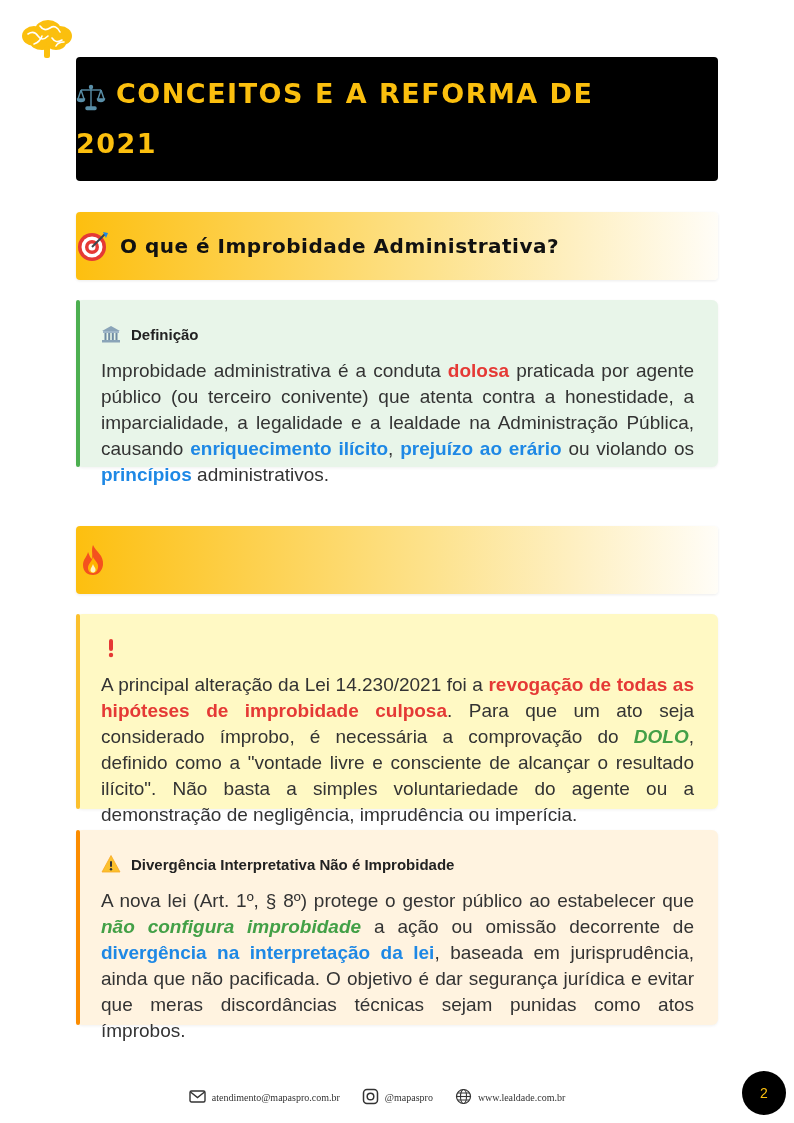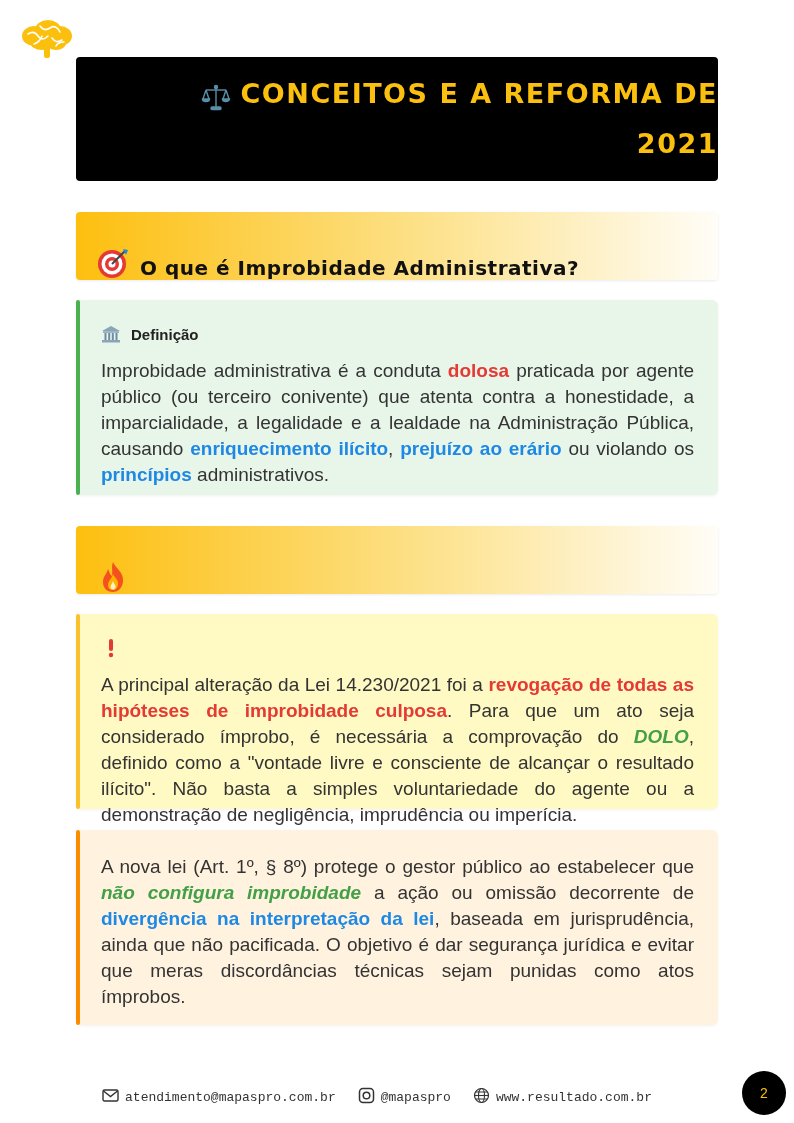--- a/index.html
+++ b/index.html
@@ -4,36 +4,36 @@
   <style>
     * { box-sizing: border-box; margin: 0; padding: 0; }
     html, body { width: 794px; height: 1123px; background: #ffffff; overflow: hidden; }
     body { position: relative; font-family: "Liberation Sans", "DejaVu Sans", sans-serif; color: #333; }
 
     .logo { position: absolute; left: 20px; top: 18px; width: 54px; height: 42px; }
 
     .title-box {
       position: absolute; left: 76px; top: 57px; width: 642px; height: 124px;
       background: #000; border-radius: 4px;
-      display: flex; flex-direction: column; align-items: flex-end; justify-content: center;
+      display: flex; flex-direction: column; align-items: flex-start; justify-content: center;
       text-align: center;
     }
     .title-line {
       color: #fbbf0e; font-family: "DejaVu Sans", sans-serif; font-weight: bold;
       font-size: 27px; letter-spacing: 1.5px; line-height: 50px;
       display: flex; align-items: center; gap: 10px;
     }
     .scale-icon { width: 30px; height: 30px; }
 
     .section-head {
       position: absolute; left: 76px; width: 642px; height: 68px;
       border-radius: 4px;
       background: linear-gradient(90deg, #fdbf0f 0%, #fde28c 55%, #fffdf7 100%);
       box-shadow: 0 1px 3px rgba(0,0,0,0.08);
-      display: flex; align-items: flex-end; padding-left: 20px;
+      display: flex; align-items: center; 
     }
     .section-head .emoji { width: 34px; height: 34px; margin-right: 10px; display: inline-block; }
     .section-head .text {
       font-family: "DejaVu Sans", sans-serif; font-weight: bold; font-size: 20px; color: #111;
       letter-spacing: 0.5px;
     }
 
     .card {
       position: absolute; left: 76px; width: 642px; border-radius: 6px;
       padding: 24px 24px 0 25px; box-shadow: 0 1px 3px rgba(0,0,0,0.06);
@@ -46,31 +46,31 @@
     }
     .card-title .ic { width: 20px; height: 20px; display: inline-block; }
     .card-body {
       font-size: 19px; line-height: 26px; color: #333; text-align: justify;
       font-family: "Liberation Sans", sans-serif;
     }
     .hl-red { color: #e53935; font-weight: bold; }
     .hl-blue { color: #1e88e5; font-weight: bold; }
     .hl-green { color: #43a047; font-weight: bold; font-style: italic; }
 
-    .card-def { top: 300px; height: 195px; background: #e8f5e9; }
+    .card-def { top: 300px; height: 167px; background: #e8f5e9; }
     .card-def .bar { background: #4caf50; }
     .card-fim { top: 614px; height: 195px; background: #fff9c4; }
     .card-fim .bar { background: #fbc02d; }
     .card-div { top: 830px; height: 195px; background: #fff3e0; }
     .card-div .bar { background: #fb8c00; }
 
     .footer {
       position: absolute; left: 0; right: 0; top: 1085px; height: 24px;
       display: flex; justify-content: center; align-items: center; gap: 22px;
-      font-family: Liberation Mono, monospace; font-size: 13px; color: #333;
+      font-family: Liberation Serif, serif; font-size: 10px; color: #333;
       padding-right: 40px;
     }
     .footer-item { display: flex; align-items: center; gap: 6px; }
     .footer-item svg { width: 17px; height: 17px; }
 
     .page-num {
       position: absolute; left: 742px; top: 1071px; width: 44px; height: 44px; border-radius: 50%;
       background: #000; color: #fbbf0e; display: flex; align-items: center; justify-content: center;
       font-size: 14px; font-family: "Liberation Sans", sans-serif;
     }
@@ -172,20 +172,30 @@
         <rect x="8" y="1" width="4" height="12" rx="2" fill="#e53935"></rect>
         <circle cx="10" cy="17" r="2.2" fill="#e53935"></circle>
       </svg>
     </span>
   </div>
   <div class="card-body"><span>A principal alteração da Lei 14.230/2021 foi a </span><span class="hl-red">revogação de todas as hipóteses de improbidade culposa</span><span>. Para que um ato seja considerado ímprobo, é necessária a comprovação do </span><span class="hl-green">DOLO</span><span>, definido como a "vontade livre e consciente de alcançar o resultado ilícito". Não basta a simples voluntariedade do agente ou a demonstração de negligência, imprudência ou imperícia.</span></div>
 </div>
 
 <div class="card card-div">
   <div class="bar"></div>
+  <div class="card-title">
+    <span class="ic">
+      <svg viewBox="0 0 20 20" width="20" height="20">
+        <path d="M10 1.5 L19 18 H1 Z" fill="#fbc02d" stroke="#f9a825" stroke-width="0.8" stroke-linejoin="round"></path>
+        <rect x="9" y="7" width="2" height="6" rx="1" fill="#333"></rect>
+        <circle cx="10" cy="15.3" r="1.2" fill="#333"></circle>
+      </svg>
+    </span>
+    <span>Divergência Interpretativa Não é Improbidade</span>
+  </div>
   <div class="card-body"><span>A nova lei (Art. 1º, § 8º) protege o gestor público ao estabelecer que </span><span class="hl-green">não configura improbidade</span><span> a ação ou omissão decorrente de </span><span class="hl-blue">divergência na interpretação da lei</span><span>, baseada em jurisprudência, ainda que não pacificada. O objetivo é dar segurança jurídica e evitar que meras discordâncias técnicas sejam punidas como atos ímprobos.</span></div>
 </div>
 
 <div class="footer">
   <div class="footer-item">
     <span>
       <svg viewBox="0 0 17 17" width="17" height="17">
         <rect x="1" y="3" width="15" height="11" rx="1.5" fill="none" stroke="#333" stroke-width="1.4"></rect>
         <path d="M1.5 4 L8.5 9.5 L15.5 4" fill="none" stroke="#333" stroke-width="1.4"></path>
       </svg>
@@ -204,17 +214,17 @@
   <div class="footer-item">
     <span>
       <svg viewBox="0 0 17 17" width="17" height="17">
         <circle cx="8.5" cy="8.5" r="7" fill="none" stroke="#333" stroke-width="1.2"></circle>
         <ellipse cx="8.5" cy="8.5" rx="3" ry="7" fill="none" stroke="#333" stroke-width="1.1"></ellipse>
         <line x1="1.5" y1="8.5" x2="15.5" y2="8.5" stroke="#333" stroke-width="1.1"></line>
         <line x1="2.5" y1="5" x2="14.5" y2="5" stroke="#333" stroke-width="1"></line>
         <line x1="2.5" y1="12" x2="14.5" y2="12" stroke="#333" stroke-width="1"></line>
       </svg>
     </span>
-    <span>www.resultado.com.br</span>
+    <span>www.lealdade.com.br</span>
   </div>
 </div>
 
 <div class="page-num">2</div>
 
 </body></html>

